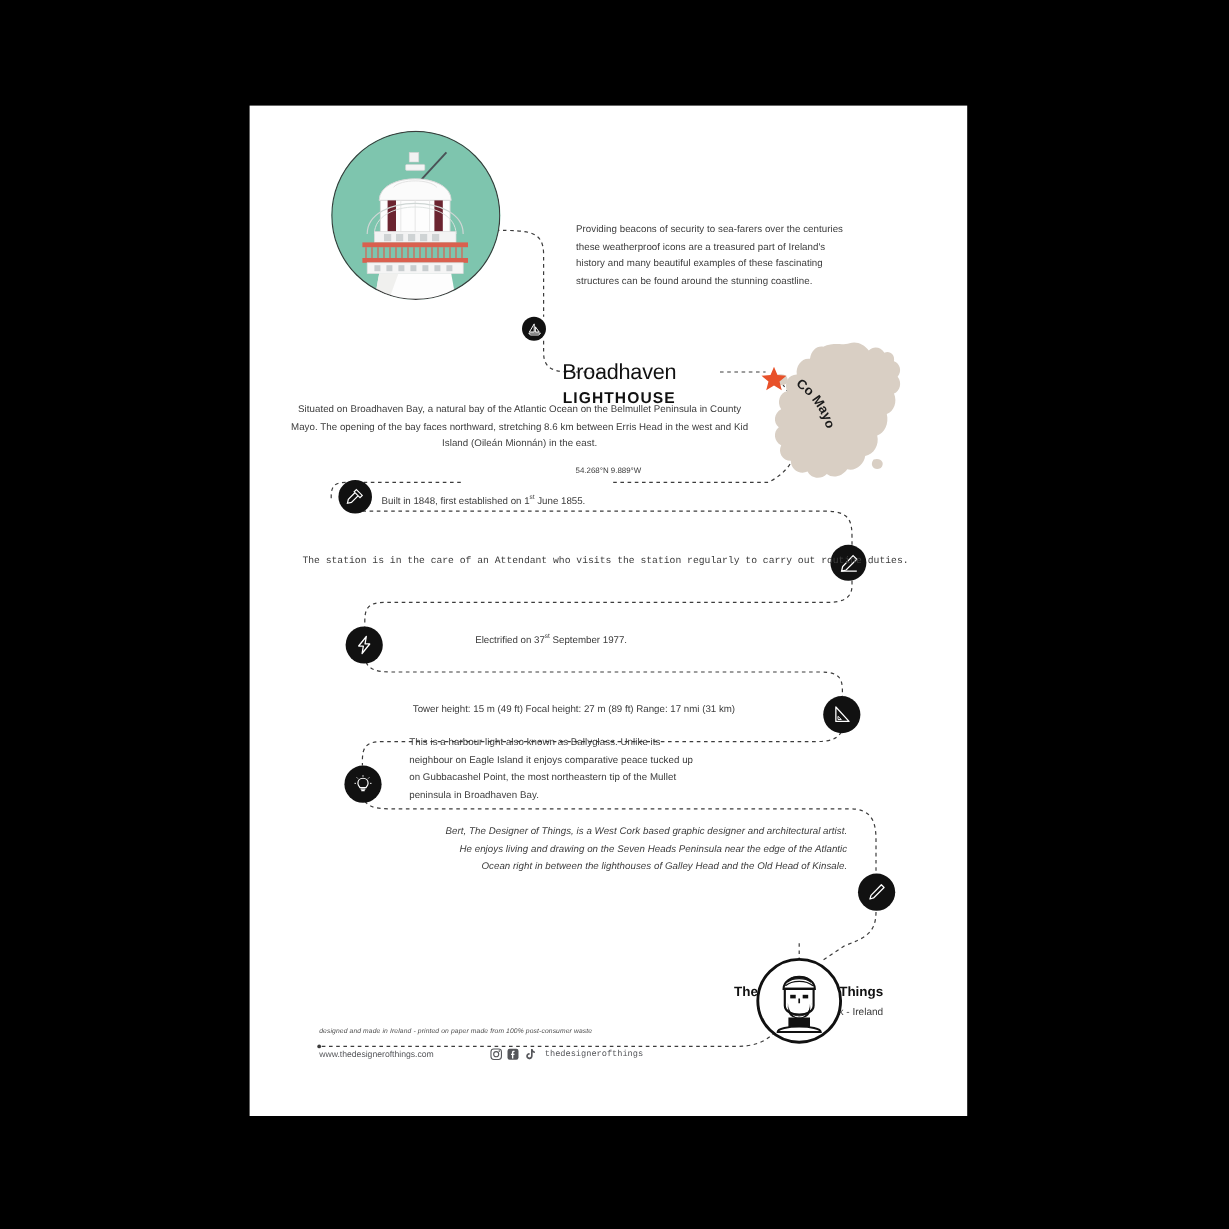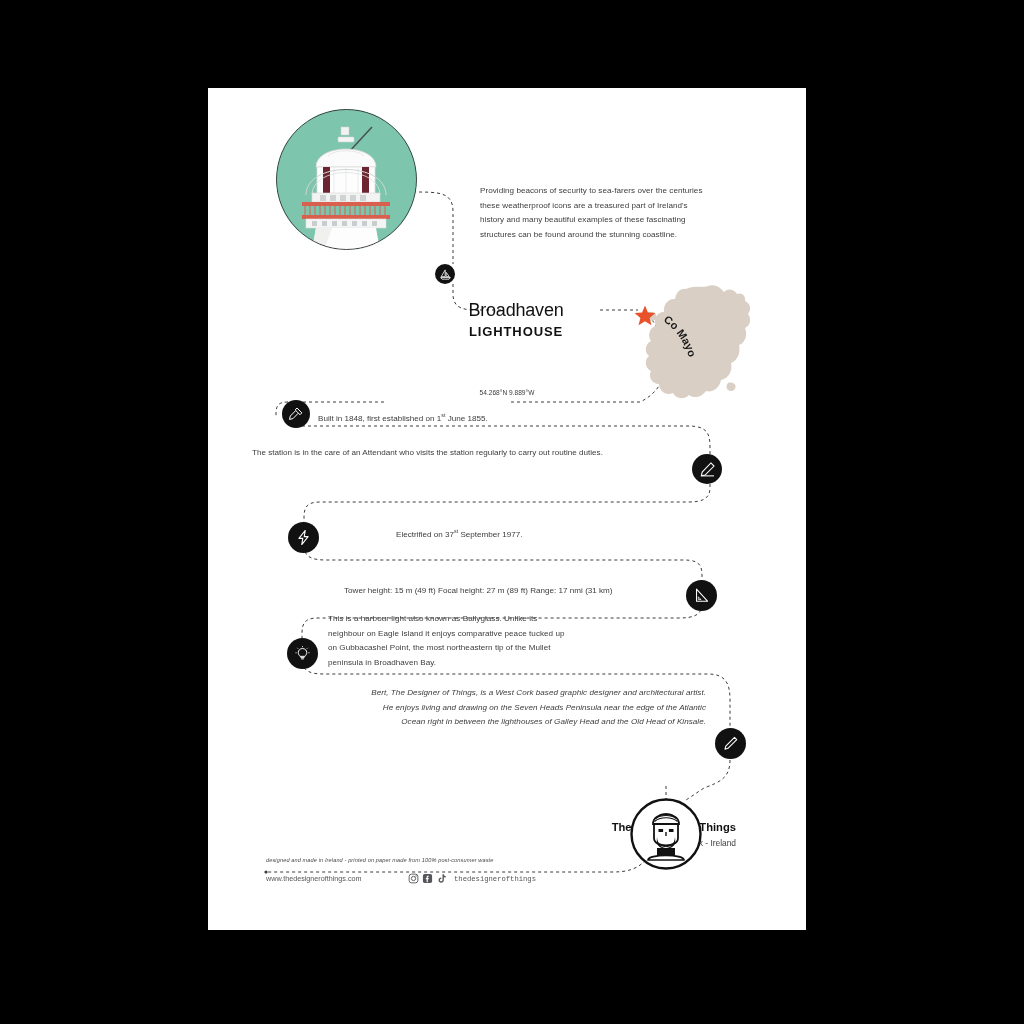--- a/index.html
+++ b/index.html
@@ -232,40 +232,41 @@
     </div>
     <svg class="comayo" viewBox="0 0 60 70">
       <defs>
           <path id="cmarc" d="M4 4 C24 14 38 38 36 66" fill="none"></path>
         </defs>
       <text font-family="Liberation Sans, sans-serif" font-size="11" font-weight="700" fill="#1a1a1a">
         <textPath href="#cmarc" startOffset="6%">Co Mayo</textPath>
       </text>
     </svg>
 
+    <div class="para c" style="left:32px;top:246px;width:386px;">Situated on Broadhaven Bay, a natural bay of the Atlantic Ocean on the Belmullet Peninsula in County Mayo. The opening of the bay faces northward, stretching 8.6 km between Erris Head in the west and Kid Island (Oileán Mionnán) in the east.</div>
 
     <div class="coords">54.268°N 9.889°W</div>
 
     <div class="badge" style="left:74px;top:312px;width:28px;height:28px;">
       <svg width="16" height="16" viewBox="0 0 24 24">
         <path d="M13.5 3 L20.8 10.3 L18 13.1 L10.7 5.8 Z" fill="none" stroke="#fff" stroke-width="1.5"></path>
         <path d="M11.6 6.9 L3.4 15.1 L2.3 20.1 L7.3 19 L15.5 10.8" fill="none" stroke="#fff" stroke-width="1.5"></path>
       </svg>
     </div>
     <div class="oneline" style="left:110px;top:324px;">
       <span>Built in 1848, first established on 1</span><sup>st</sup><span> June 1855.</span>
     </div>
 
     <div class="badge" style="left:484px;top:366px;width:30px;height:30px;">
       <svg width="17" height="17" viewBox="0 0 24 24">
         <path d="M16.8 2.8 L21.2 7.2 L8.6 19.8 L3.3 21 L4.5 15.7 Z" fill="none" stroke="#fff" stroke-width="1.5"></path>
         <path d="M3.3 21 L21.2 21" stroke="#fff" stroke-width="1.5" fill="none"></path>
       </svg>
     </div>
-    <div class="oneline" style="left:44px;top:360px;">The station is in the care of an Attendant who visits the station regularly to carry out routine duties.</div>
+    <div class="oneline" style="left:44px;top:375px;font-family:Liberation Mono, monospace;">The station is in the care of an Attendant who visits the station regularly to carry out routine duties.</div>
 
     <div class="badge" style="left:80px;top:434px;width:31px;height:31px;">
       <svg width="17" height="17" viewBox="0 0 24 24">
         <path d="M14.5 2 L5.5 13.2 L11 13.2 L9.5 22 L18.5 10.8 L13 10.8 Z" fill="none" stroke="#fff" stroke-width="1.5" stroke-linejoin="round"></path>
       </svg>
     </div>
     <div class="oneline" style="left:188px;top:440px;">
       <span>Electrified on 37</span><sup>st</sup><span> September 1977.</span>
     </div>
 
@@ -284,21 +285,21 @@
         <path d="M9.2 17.8 L14.8 17.8 M10 19.6 L14 19.6" stroke="#fff" stroke-width="1.4"></path>
         <g stroke="#fff" stroke-width="1.1">
           <path d="M12 1.4 L12 3.2"></path>
             <path d="M4.6 4 L5.9 5.3"></path>
             <path d="M19.4 4 L18.1 5.3"></path>
           <path d="M2 11 L3.8 11"></path>
             <path d="M22 11 L20.2 11"></path>
         </g>
       </svg>
     </div>
-    <div class="para l" style="left:120px;top:524px;width:238px;">This is a harbour light also known as Ballyglass. Unlike its neighbour on Eagle Island it enjoys comparative peace tucked up on Gubbacashel Point, the most northeastern tip of the Mullet peninsula in Broadhaven Bay.</div>
+    <div class="para l" style="left:133px;top:524px;width:238px;">This is a harbour light also known as Ballyglass. Unlike its neighbour on Eagle Island it enjoys comparative peace tucked up on Gubbacashel Point, the most northeastern tip of the Mullet peninsula in Broadhaven Bay.</div>
 
     <div class="badge" style="left:507px;top:640px;width:31px;height:31px;">
       <svg width="17" height="17" viewBox="0 0 24 24">
         <path d="M17.6 3.2 L20.8 6.4 L8.4 18.8 L4.2 20 L5.4 15.8 Z" fill="none" stroke="#fff" stroke-width="1.5" stroke-linejoin="round"></path>
       </svg>
     </div>
     <div class="para r" style="left:160px;top:598px;width:338px;font-style:italic;">Bert, The Designer of Things, is a West Cork based graphic designer and architectural artist. He enjoys living and drawing on the Seven Heads Peninsula near the edge of the Atlantic Ocean right in between the lighthouses of Galley Head and the Old Head of Kinsale.</div>
 
     <div class="brand-name">The Designer of Things</div>
     <div class="brand-sub">West Cork - Ireland</div>

